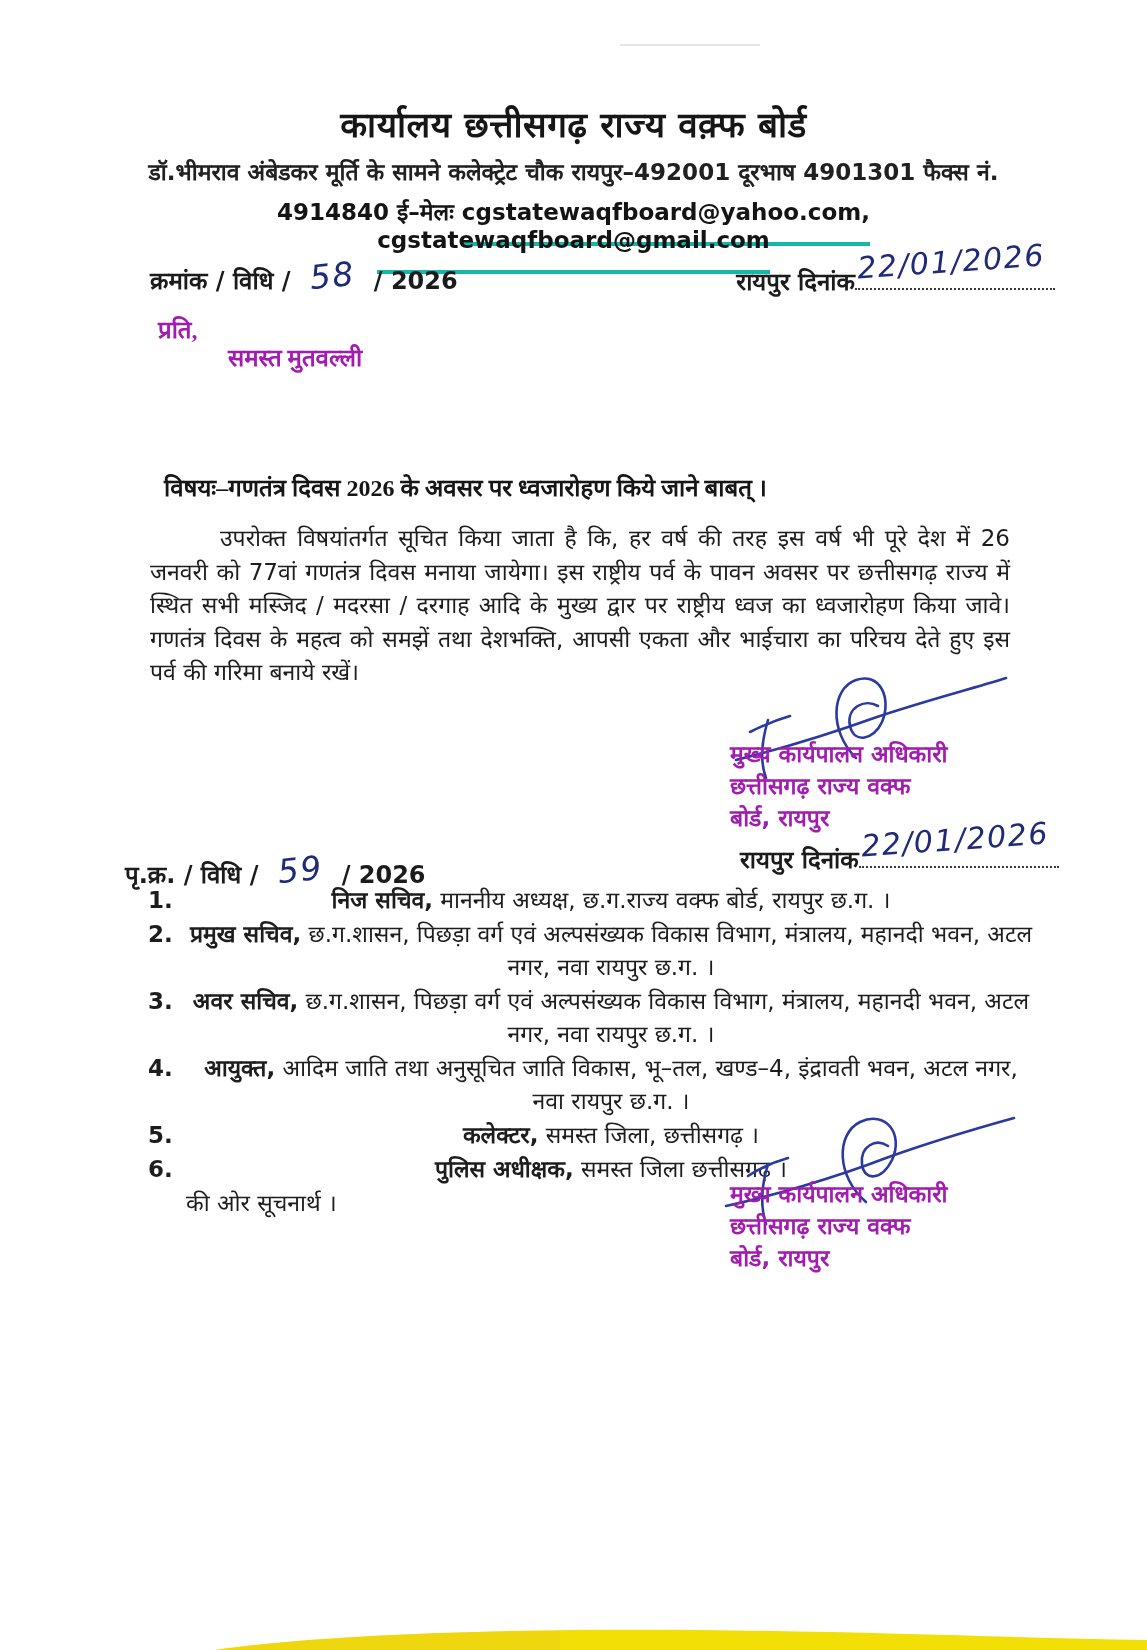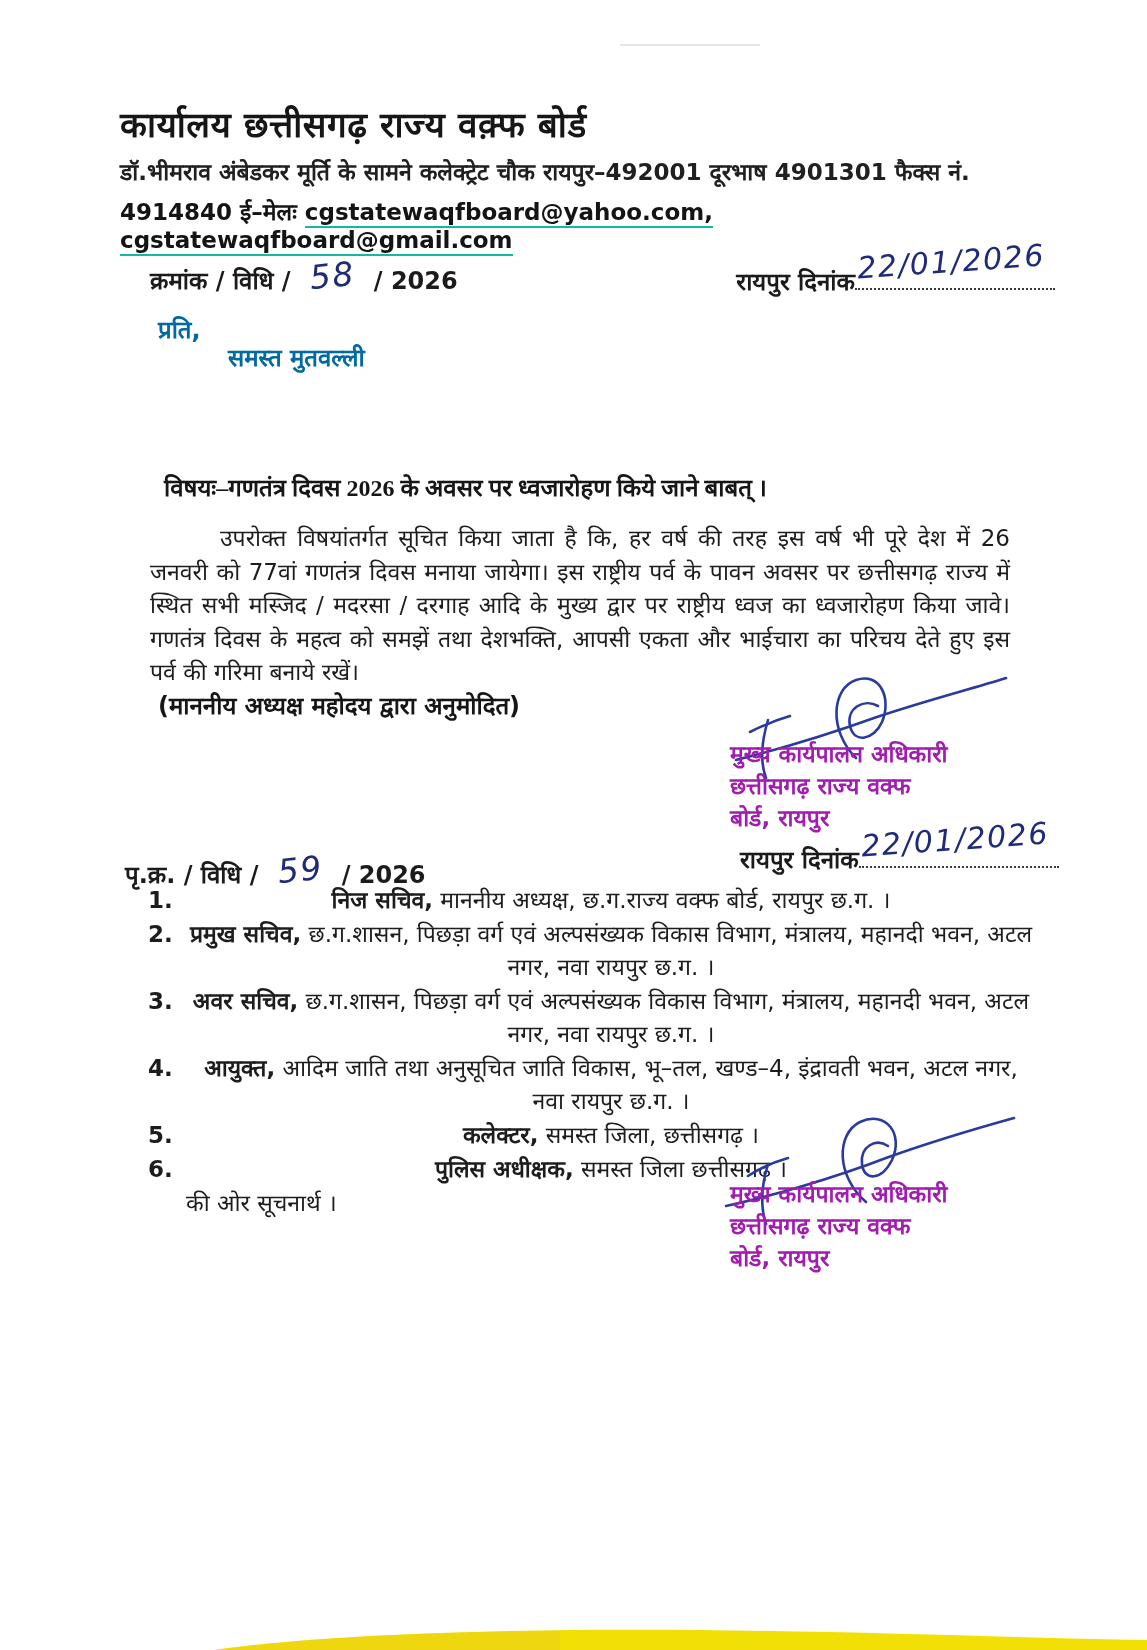--- a/index.html
+++ b/index.html
@@ -7,28 +7,28 @@
   .page {
     position:relative;
     width:1147px; height:1650px;
     margin:0 auto;
     background:#ffffff;
     overflow:hidden;
     font-family:"DejaVu Sans","Liberation Sans",sans-serif;
     color:#1c1c1c;
   }
   .abs { position:absolute; }
-  .center-wrap { left:120px; width:907px; }
+  .center-wrap { left:120px; width:907px; text-align:center; }
   .doc-title { font-size:35px; font-weight:700; letter-spacing:0.5px; color:#161616; }
   .doc-subtitle { font-size:25px; font-weight:600; color:#1d1d1d; }
   .doc-address { font-size:23px; font-weight:600; color:#202020; }
   .email-line { font-size:23px; font-weight:600; color:#141414; }
-  .email-u { border-bottom:2px solid #14b8a6; padding-bottom:1px; }
+  .email-u { border-bottom:4px solid #14b8a6; padding-bottom:17px; }
   .printed { font-size:24px; font-weight:600; color:#1b1b1b; }
-  .printed-reg { font-size:24px; font-weight:400; color:#0369a1; }
+  .printed-reg { font-size:24px; font-weight:400; color:#a21caf;font-family:Liberation Serif, serif; }
   .hw {
     font-style:italic;
     color:#1f2a78;
     display:inline-block;
     letter-spacing:1.5px;
     transform:rotate(-4deg);
   }
   .hw-num { font-size:33px; transform:rotate(-6deg) translateY(-2px); }
   .dateline {
     display:inline-block;
@@ -87,21 +87,20 @@
 
   <div class="abs printed-reg" style="left:158px;top:312px;font-weight:600;">प्रति,</div>
   <div class="abs recipients printed-reg" style="left:228px;top:340px;font-weight:600;">
     <div>समस्त मुतवल्ली</div>
   </div>
 
   <div class="abs subject" style="left:164px;top:470px;font-family:Liberation Serif, serif;">विषयः–गणतंत्र दिवस 2026 के अवसर पर ध्वजारोहण किये जाने बाबत् ।</div>
 
   <div class="abs body-par" style="left:150px;top:522px;width:860px;">उपरोक्त विषयांतर्गत सूचित किया जाता है कि, हर वर्ष की तरह इस वर्ष भी पूरे देश में 26 जनवरी को 77वां गणतंत्र दिवस मनाया जायेगा। इस राष्ट्रीय पर्व के पावन अवसर पर छत्तीसगढ़ राज्य में स्थित सभी मस्जिद / मदरसा / दरगाह आदि के मुख्य द्वार पर राष्ट्रीय ध्वज का ध्वजारोहण किया जावे। गणतंत्र दिवस के महत्व को समझें तथा देशभक्ति, आपसी एकता और भाईचारा का परिचय देते हुए इस पर्व की गरिमा बनाये रखें।</div>
 
-  <div class="abs approval" style="left:158px;top:688px;">(माननीय अध्यक्ष महोदय द्वारा अनुमोदित)</div>
 
   <svg class="abs sig-svg" style="left:728px;top:668px;" width="290" height="112" viewBox="0 0 290 112">
     <g fill="none" stroke="#2b3a9e" stroke-width="2.6" stroke-linecap="round">
       <path d="M8,92 C48,82 96,68 146,50 C196,33 240,22 278,10"></path>
       <path d="M128,90 C100,62 104,20 128,12 C152,4 164,30 154,54 C146,72 126,76 122,58 C118,40 136,30 150,38"></path>
       <path d="M40,52 C34,72 32,94 38,110"></path>
       <path d="M22,64 C34,58 48,52 62,48"></path>
     </g>
   </svg>
   <div class="abs sigblock" style="left:730px;top:738px;width:280px;">

